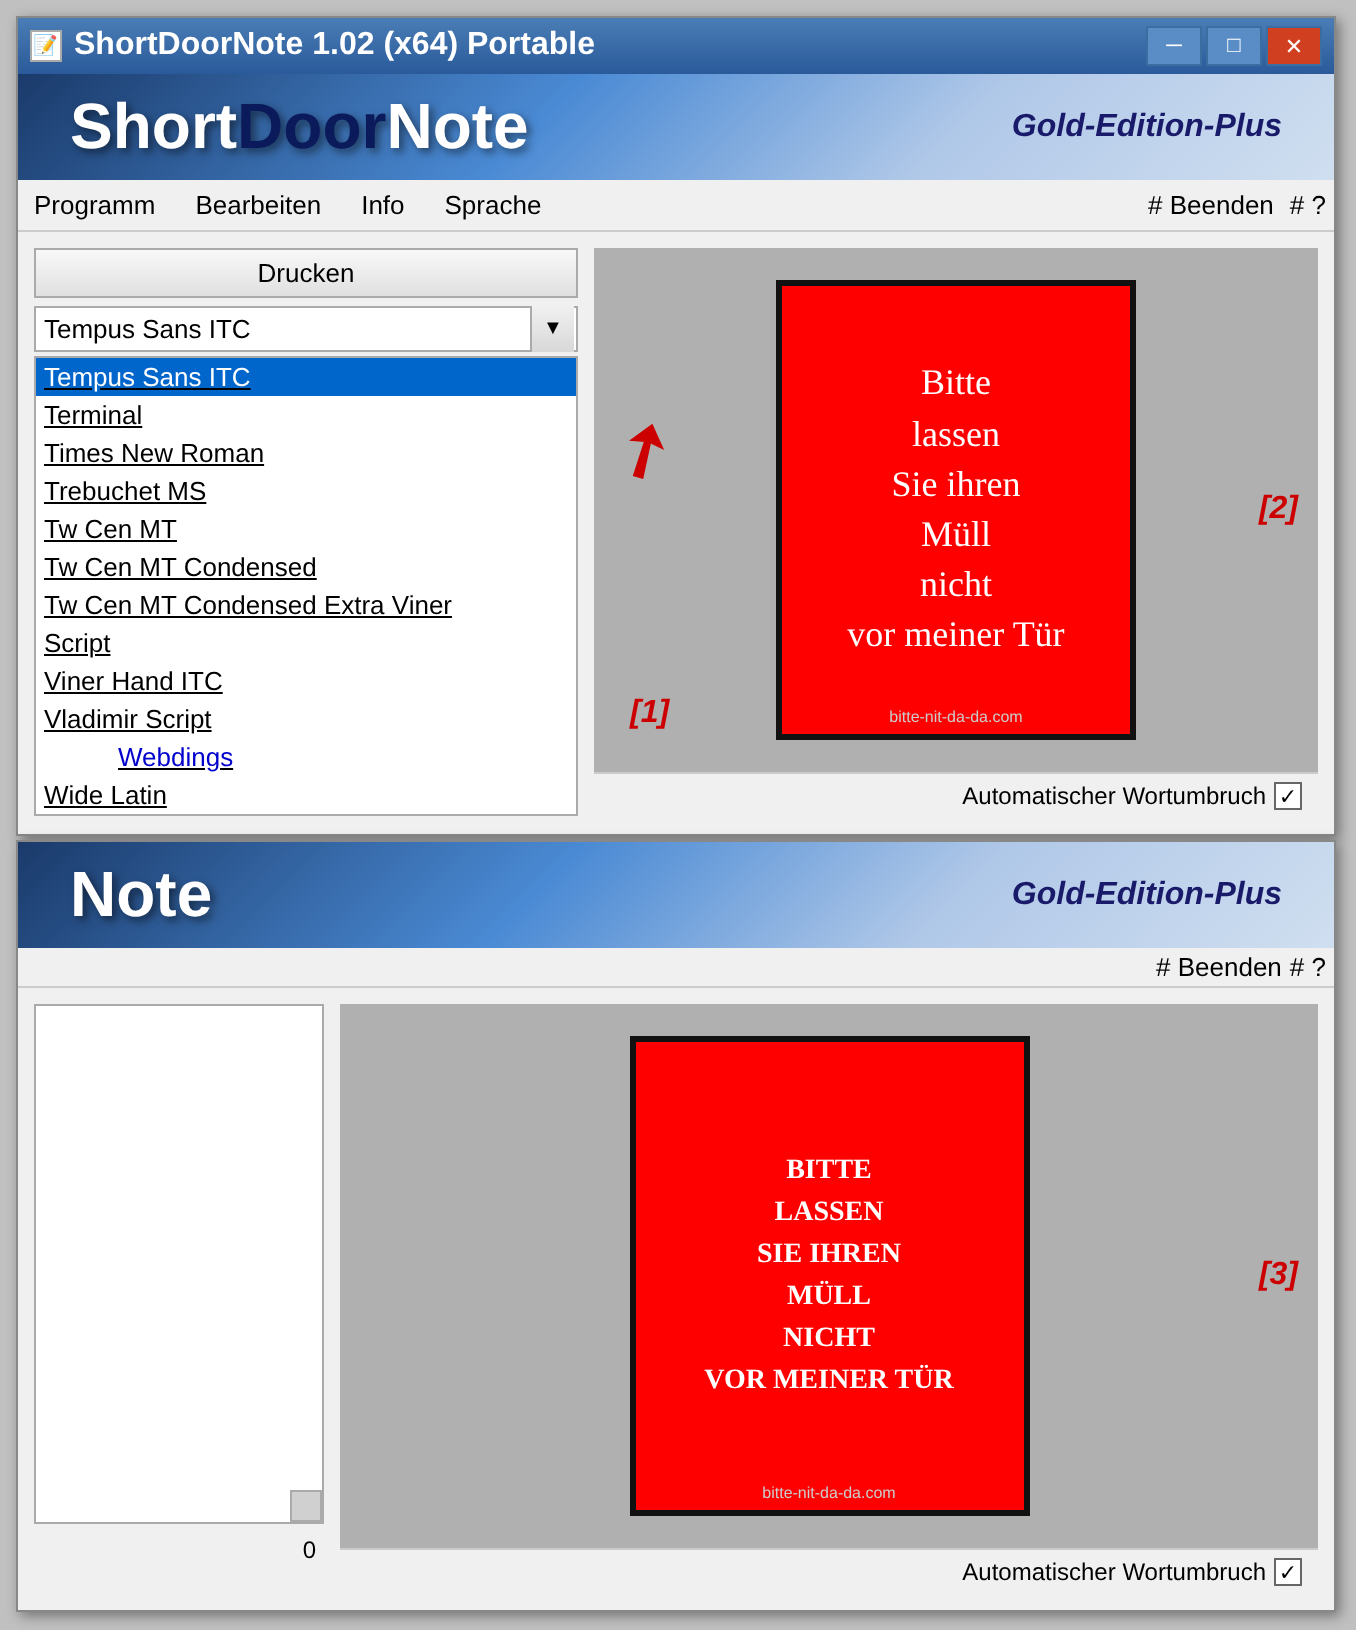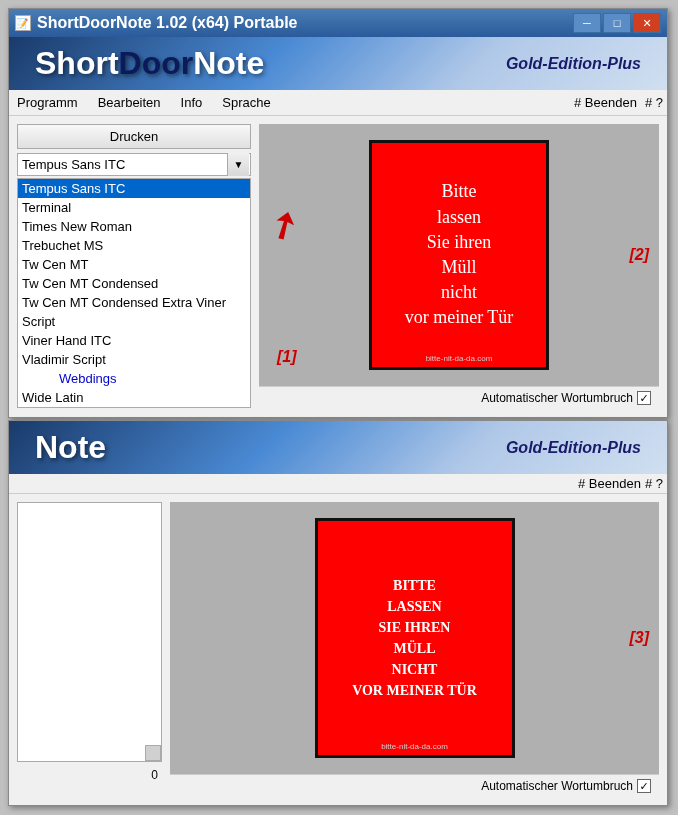--- a/index.html
+++ b/index.html
@@ -117,22 +117,23 @@
     
     .main-content {
       display: flex;
       padding: 8px;
       gap: 8px;
       background: #f0f0f0;
     }
 
     
     .left-panel {
-      width: 234px;
+      width: 272px;
       flex-shrink: 0;
+      text-decoration: underline;
     }
     .print-btn {
       width: 100%;
       padding: 4px;
       background: linear-gradient(to bottom, #f8f8f8, #e0e0e0);
       border: 1px solid #aaa;
       cursor: pointer;
       font-size: 13px;
       margin-bottom: 4px;
       text-align: center;

